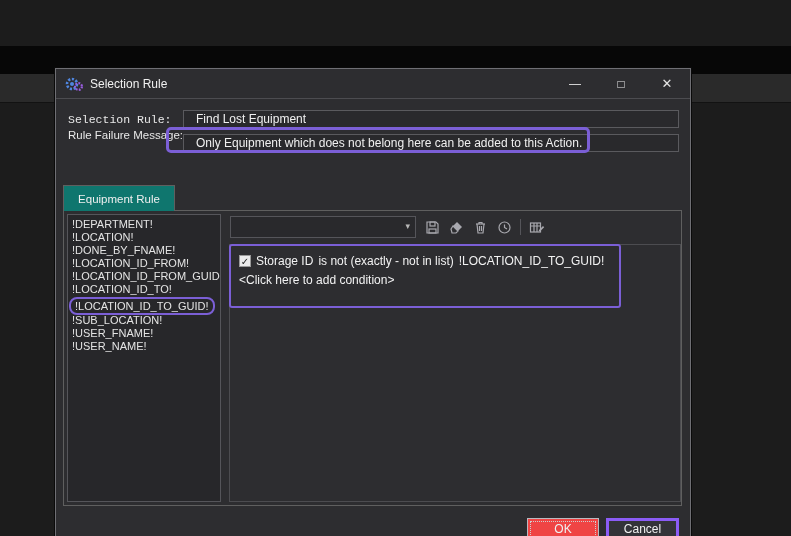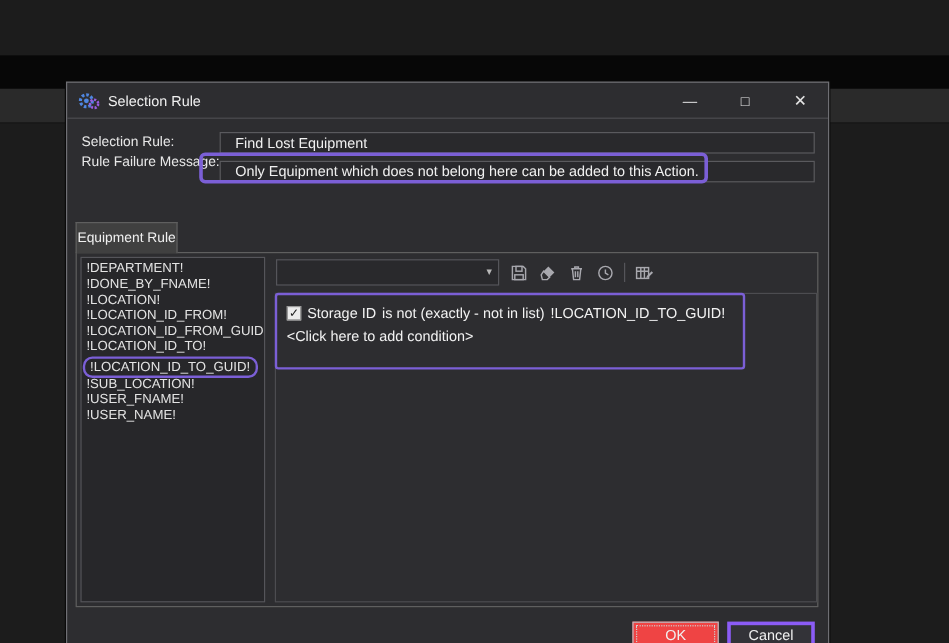--- a/index.html
+++ b/index.html
@@ -27,21 +27,21 @@
 
   
   .form-label { position:absolute; color:#e8e8e8; font-size:11.5px; }
   .text-input { position:absolute; left:127px; width:496px; height:18px; background:#29292c;
                 border:1px solid #5a5a5e; color:#f0f0f0; font-size:12px; padding:0 12px;
                 font-family:"Liberation Sans","DejaVu Sans",sans-serif; }
   .annotation { position:absolute; border:3px solid #7b5fd6; border-radius:5px; z-index:6; pointer-events:none; }
   .ann-msg { left:110px; top:58px; width:424px; height:26px; }
 
   
-  .tab { position:absolute; left:7px; top:116px; width:85px; height:26px; background:#404040;
+  .tab { position:absolute; left:7px; top:116px; width:112px; height:26px; background:#0f766e;
          border:1px solid #5f5f5f; border-bottom:none; color:#f0f0f0; font-size:11.5px;
          display:flex; align-items:center; justify-content:center; z-index:3; }
   .tabpage { position:absolute; left:7px; top:141px; width:619px; height:296px;
              border:1px solid #5f5f5f; background:#2d2d30; z-index:2; }
 
   
   .token-list { position:absolute; left:3px; top:3px; width:154px; height:288px;
                 background:#27272a; border:1px solid #55555a; padding:3px 0 0 0; overflow:hidden; }
   .token { color:#e4e4e4; font-size:11px; line-height:13px; height:13px; padding-left:4px; white-space:nowrap; }
   .token.hl { display:inline-block; height:auto; line-height:12px; border:2px solid #7b5fd6;
@@ -96,37 +96,37 @@
         </svg>
       </span>
       <span class="title-text">Selection Rule</span>
       <div class="win-buttons">
         <div class="win-btn">—</div>
         <div class="win-btn">□</div>
         <div class="win-btn close">✕</div>
       </div>
     </div>
 
-    <span class="form-label" style="left:12px; top:44px;">Selection Rule:</span>
+    <span class="form-label" style="left:12px; top:44px;font-family:Liberation Mono, monospace;">Selection Rule:</span>
     <input class="text-input" style="top: 41px;" value="Find Lost Equipment">
 
     <span class="form-label" style="left:12px; top:60px;">Rule Failure Message:</span>
     <input class="text-input" style="top: 65px;" value="Only Equipment which does not belong here can be added to this Action.">
     <div class="annotation ann-msg"></div>
 
     <div class="tab">
       <span>Equipment Rule</span>
     </div>
 
     <div class="tabpage">
 
       <div class="token-list">
         <div class="token">!DEPARTMENT!</div>
+        <div class="token">!LOCATION!</div>
         <div class="token">!DONE_BY_FNAME!</div>
-        <div class="token">!LOCATION!</div>
         <div class="token">!LOCATION_ID_FROM!</div>
         <div class="token">!LOCATION_ID_FROM_GUID!</div>
         <div class="token">!LOCATION_ID_TO!</div>
         <div class="token hl">!LOCATION_ID_TO_GUID!</div>
         <div class="token">!SUB_LOCATION!</div>
         <div class="token">!USER_FNAME!</div>
         <div class="token">!USER_NAME!</div>
       </div>
 
       <div class="combo">

